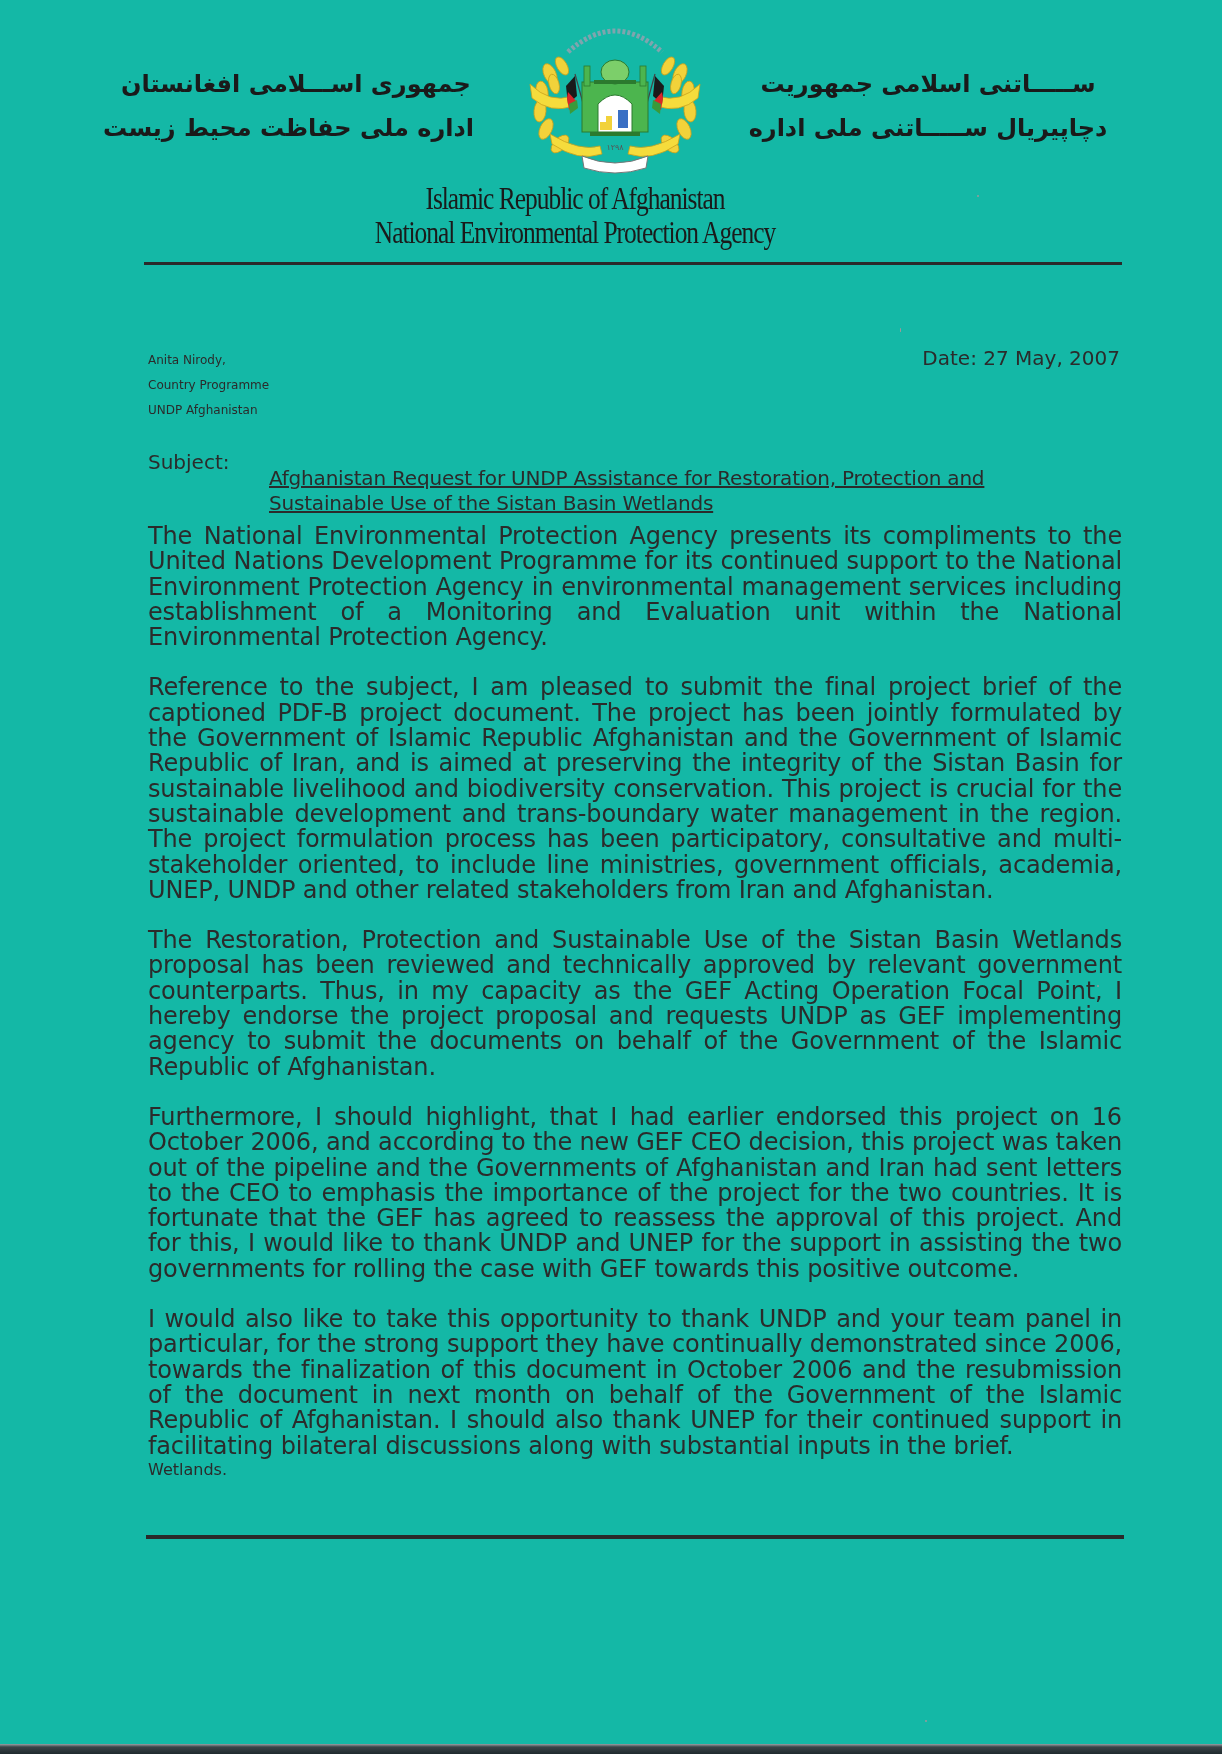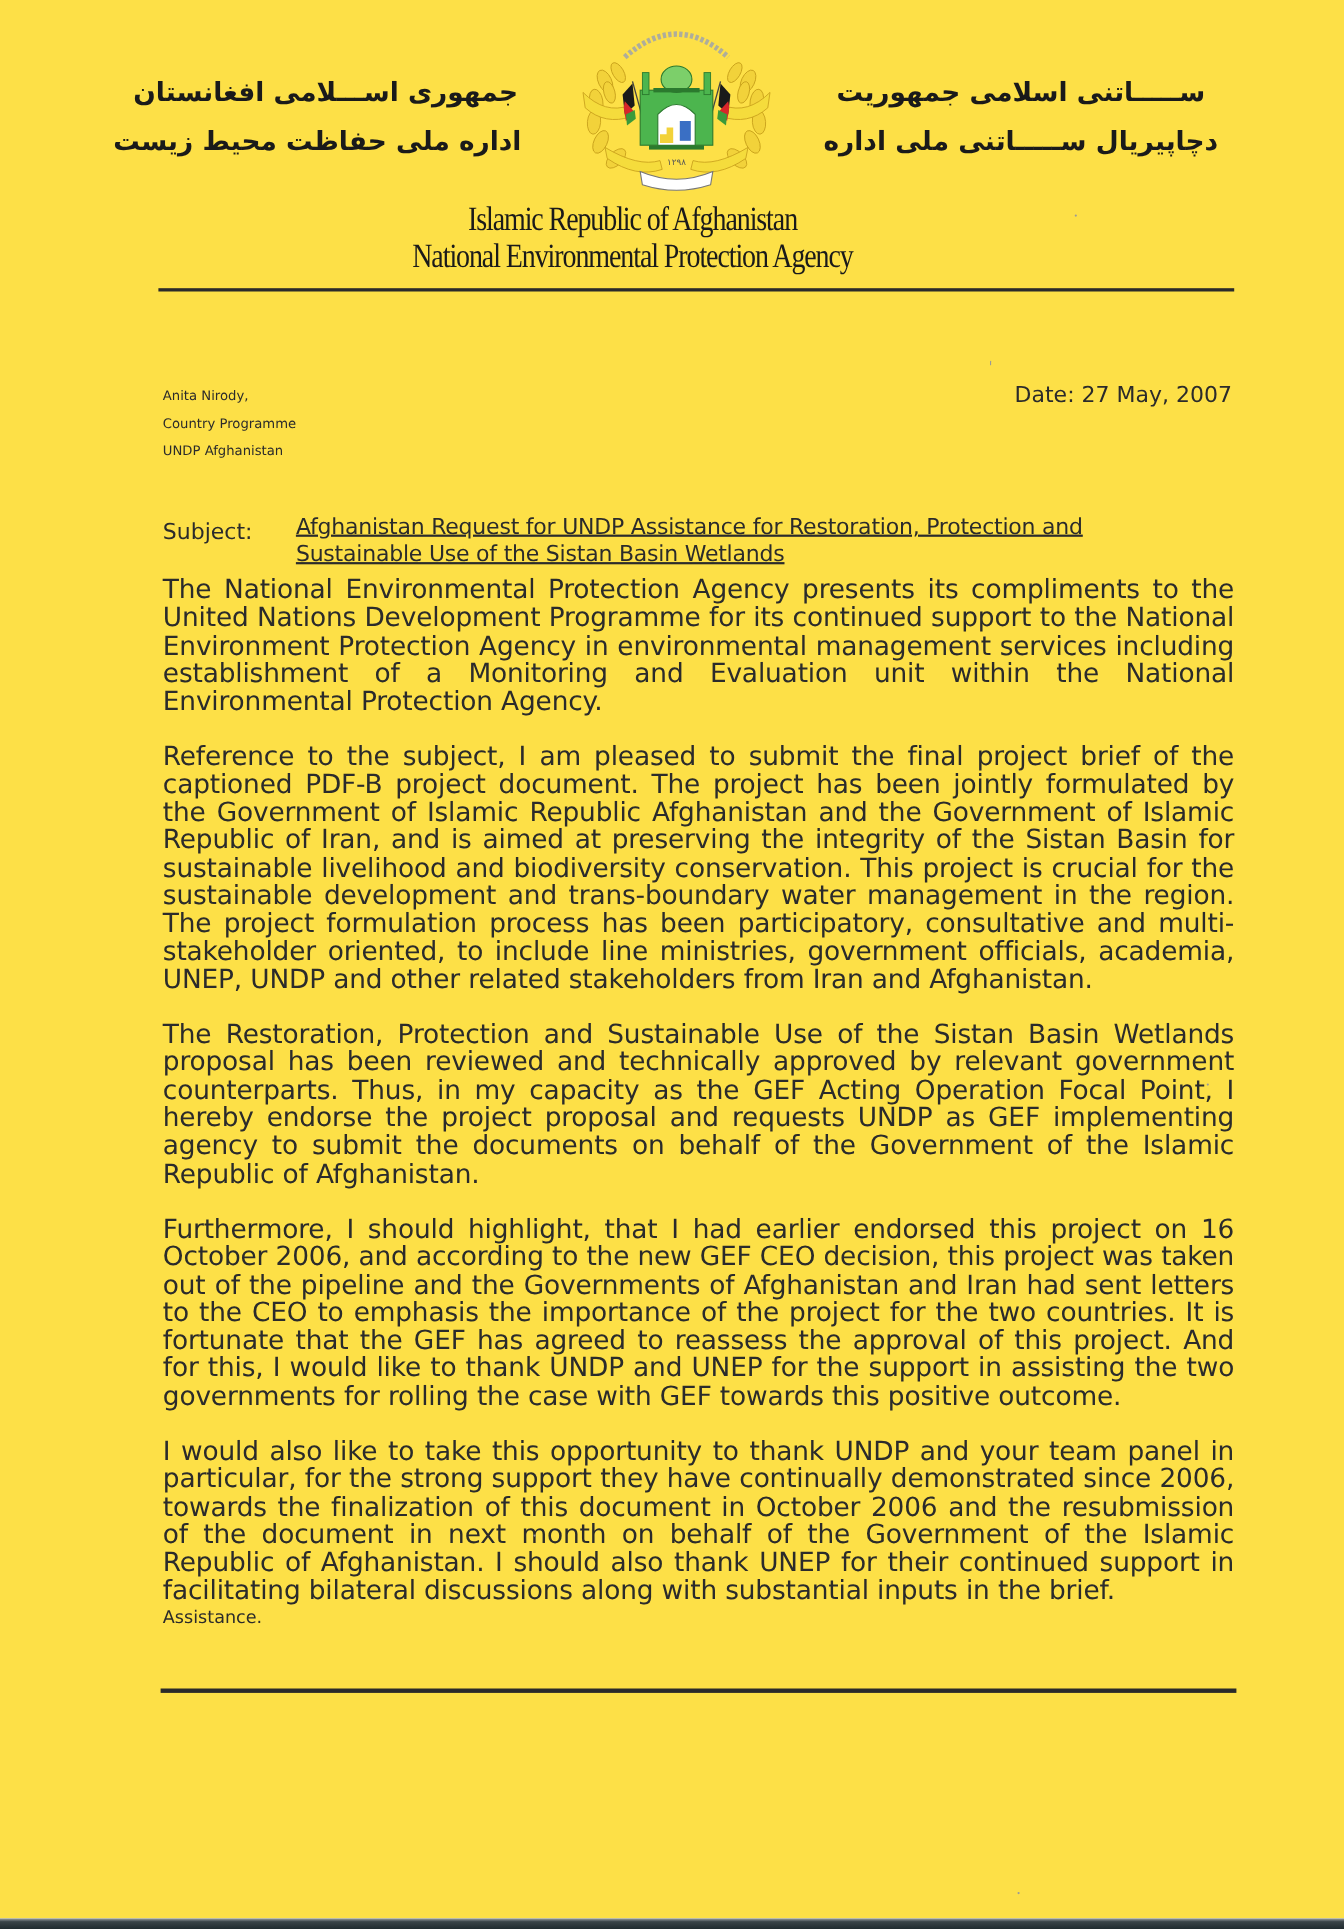--- a/index.html
+++ b/index.html
@@ -12,21 +12,21 @@
       background: #fbfcfd;
       position: relative;
       overflow: hidden;
       font-family: "DejaVu Sans", sans-serif;
       color: #2b2b2b;
     }
     .page {
       position: absolute;
       left: 0; top: 0;
       width: 1222px; height: 1744px;
-      background: #fde047;
+      background: #14b8a6;
     }
     .bottom-edge {
       position: absolute;
       left: 0; top: 1744px;
       width: 1222px; height: 10px;
       background: linear-gradient(to bottom, #9aa0a4 0px, #3a4448 3px, #1f2a2e 10px);
     }
     
     .farsi {
       position: absolute;
@@ -82,21 +82,20 @@
       line-height: 25px;
     }
     .recipient div { white-space: nowrap; }
     .subject {
       position: absolute;
       left: 148px; top: 450px;
       width: 975px;
       font-size: 20px;
       line-height: 25px;
       display: flex;
-      align-items: center;
     }
     .subject-label { width: 121px; flex: none; }
     .subject-text {
       text-decoration: underline;
       width: 780px;
       letter-spacing: -0.2px;
       margin-top: 16px;
     }
     .body {
       position: absolute;
@@ -213,21 +212,21 @@
   </div>
 
   <div class="body">
     <p>The National Environmental Protection Agency presents its compliments to the United Nations Development Programme for its continued support to the National Environment Protection Agency in environmental management services including establishment of a Monitoring and Evaluation unit within the National Environmental Protection Agency.</p>
     <p>Reference to the subject, I am pleased to submit the final project brief of the captioned PDF-B project document.  The project has been jointly formulated by the Government of Islamic Republic Afghanistan and the Government of Islamic Republic of Iran, and is aimed at preserving the integrity of the Sistan Basin for sustainable livelihood and biodiversity conservation. This project is crucial for the sustainable development and trans-boundary water management in the region. The project formulation process has been participatory, consultative and multi-stakeholder oriented, to include line ministries, government officials, academia, UNEP, UNDP and other related stakeholders from Iran and Afghanistan.</p>
     <p>The Restoration, Protection and Sustainable Use of the Sistan Basin Wetlands proposal has been reviewed and technically approved by relevant government counterparts. Thus, in my capacity as the GEF Acting Operation Focal Point, I hereby endorse the project proposal and requests UNDP as GEF implementing agency to submit the documents on behalf of the Government of the Islamic Republic of Afghanistan.</p>
     <p>Furthermore, I should highlight, that I had earlier endorsed this project on 16 October 2006, and according to the new GEF CEO decision, this project was taken out of the pipeline and the Governments of Afghanistan and Iran had sent letters to the CEO to emphasis the importance of the project for the two countries.  It is fortunate that the GEF has agreed to reassess the approval of this project. And for this, I would like to thank UNDP and UNEP for the support in assisting the two governments for rolling the case with GEF towards this positive outcome.</p>
     <p>I would also like to take this opportunity to thank UNDP and your team panel in particular, for the strong support they have continually demonstrated since 2006, towards the finalization of this document in October 2006 and the resubmission of the document in next month on behalf of the Government of the Islamic Republic of Afghanistan.  I should also thank UNEP for their continued support in facilitating bilateral discussions along with substantial inputs in the brief.</p>
   </div>
 
-  <div class="continued">Assistance.</div>
+  <div class="continued">Wetlands.</div>
 
   <div class="rule rule-bottom"></div>
 
   <div class="speck" style="left:977px;top:195px;"></div>
   <div class="speck" style="left:900px;top:328px;width:1px;height:4px;"></div>
   <div class="speck" style="left:1097px;top:985px;"></div>
   <div class="speck" style="left:1069px;top:1397px;"></div>
   <div class="speck" style="left:485px;top:1395px;"></div>
   <div class="speck" style="left:925px;top:1720px;"></div>
 </div>

